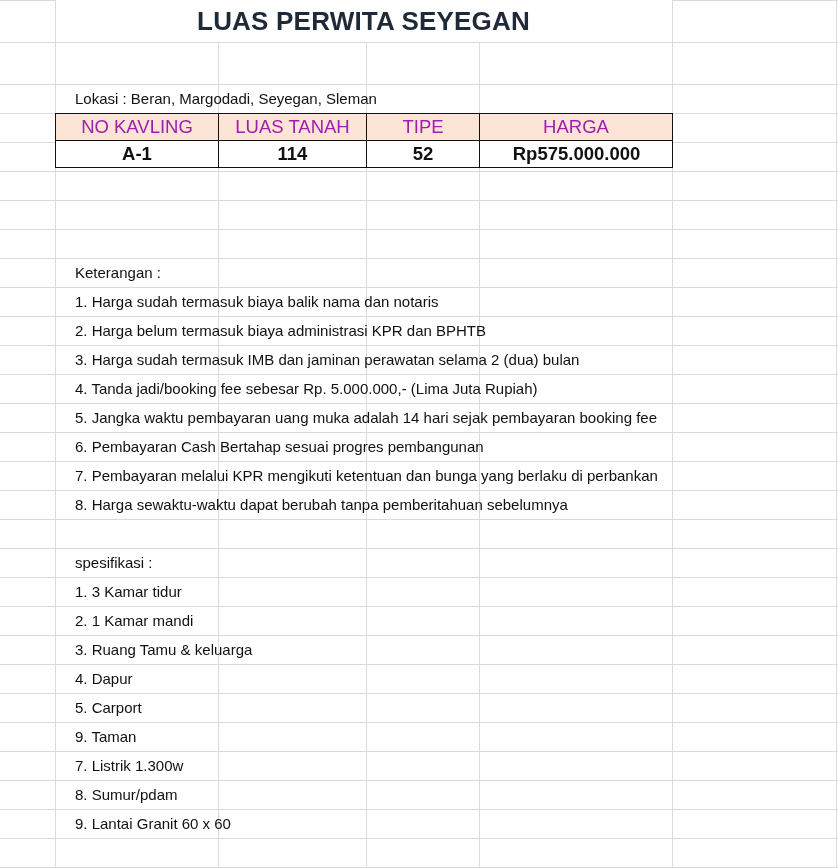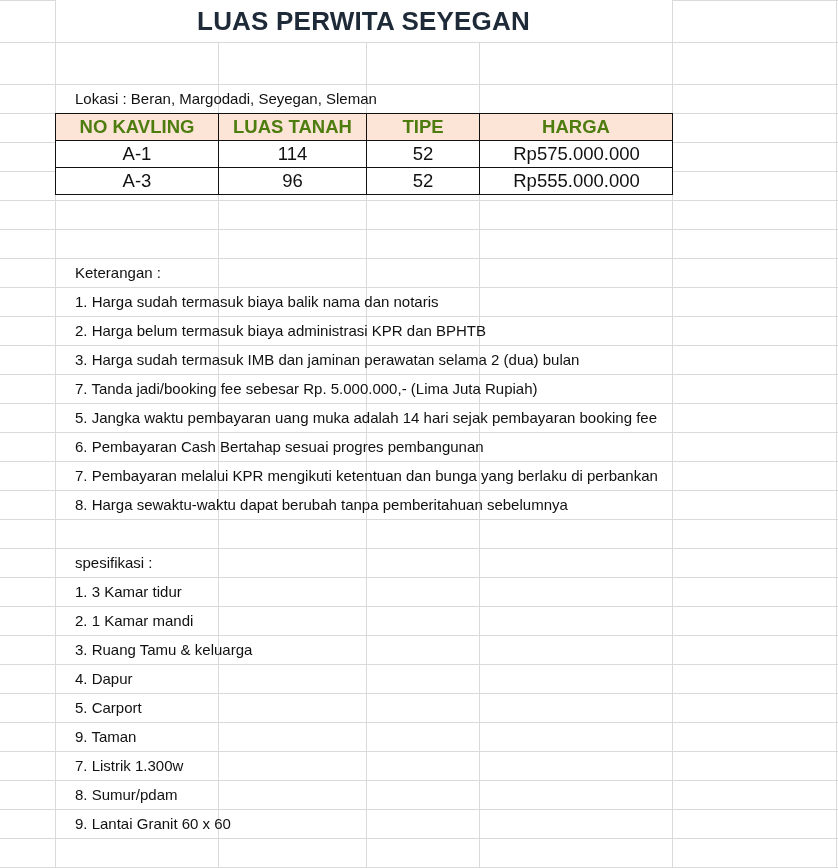--- a/index.html
+++ b/index.html
@@ -9,22 +9,22 @@
   .vline { position:absolute; top:0; bottom:0; width:1px; background:#dadada; }
   .hline { position:absolute; left:0; right:0; height:1px; background:#dadada; }
   .cover { position:absolute; background:#ffffff; }
   .title { position:absolute; left:55px; width:617px; top:0; height:42px;
            display:flex; align-items:center; justify-content:center;
            font-weight:bold; font-size:26px; color:#1f2a38; letter-spacing:0.2px; }
   .text-cell { position:absolute; left:75px; height:29px; line-height:29px;
                font-size:15px; white-space:nowrap; color:#111; }
   table.kav { position:absolute; left:55px; top:113px; border-collapse:collapse;
               font-size:18.5px; background:#fff; }
-  table.kav td, table.kav th { border:1.5px solid #111; height:26px; padding:0; }
-  table.kav th { background:#fce4d6; font-weight:bold; text-align:center; color:#4d7c0f;margin-top:16px; }
+  table.kav td, table.kav th { border:1.5px solid #111; height:26px; padding:0;font-weight:bold; }
+  table.kav th { background:#fce4d6; font-weight:normal; text-align:center; color:#a21caf;margin-top:16px; }
   table.kav td.c { text-align:center; }
   .price { display:flex; justify-content:center; padding:0 10px 0 11px; }
 </style>
 </head>
 <body>
 
 <div class="grid">
   <div class="vline" style="left:55px"></div>
   <div class="vline" style="left:218px"></div>
   <div class="vline" style="left:366px"></div>
@@ -85,39 +85,28 @@
       <td class="c">A-1</td>
       <td class="c">114</td>
       <td class="c">52</td>
       <td>
           <div class="price">
             <span>Rp</span>
             <span>575.000.000</span>
           </div>
         </td>
     </tr>
-    <tr>
-      <td class="c">A-3</td>
-      <td class="c">96</td>
-      <td class="c">52</td>
-      <td>
-          <div class="price">
-            <span>Rp</span>
-            <span>555.000.000</span>
-          </div>
-        </td>
-    </tr>
   </tbody>
 </table>
 
 <div class="text-cell" style="top:258px">Keterangan :</div>
 <div class="text-cell" style="top:287px">1. Harga sudah termasuk biaya balik nama dan notaris</div>
 <div class="text-cell" style="top:316px">2. Harga belum termasuk biaya administrasi KPR dan BPHTB</div>
 <div class="text-cell" style="top:345px">3. Harga sudah termasuk IMB dan jaminan perawatan selama 2 (dua) bulan</div>
-<div class="text-cell" style="top:374px">7. Tanda jadi/booking fee sebesar Rp. 5.000.000,- (Lima Juta Rupiah)</div>
+<div class="text-cell" style="top:374px">4. Tanda jadi/booking fee sebesar Rp. 5.000.000,- (Lima Juta Rupiah)</div>
 <div class="text-cell" style="top:403px">5. Jangka waktu pembayaran uang muka adalah 14 hari sejak pembayaran booking fee</div>
 <div class="text-cell" style="top:432px">6. Pembayaran Cash Bertahap sesuai progres pembangunan</div>
 <div class="text-cell" style="top:461px">7. Pembayaran melalui KPR mengikuti ketentuan dan bunga yang berlaku di perbankan</div>
 <div class="text-cell" style="top:490px">8. Harga sewaktu-waktu dapat berubah tanpa pemberitahuan sebelumnya</div>
 
 <div class="text-cell" style="top:548px">spesifikasi :</div>
 <div class="text-cell" style="top:577px">1.  3 Kamar tidur</div>
 <div class="text-cell" style="top:606px">2.  1 Kamar mandi</div>
 <div class="text-cell" style="top:635px">3.  Ruang Tamu &amp; keluarga</div>
 <div class="text-cell" style="top:664px">4.  Dapur</div>

